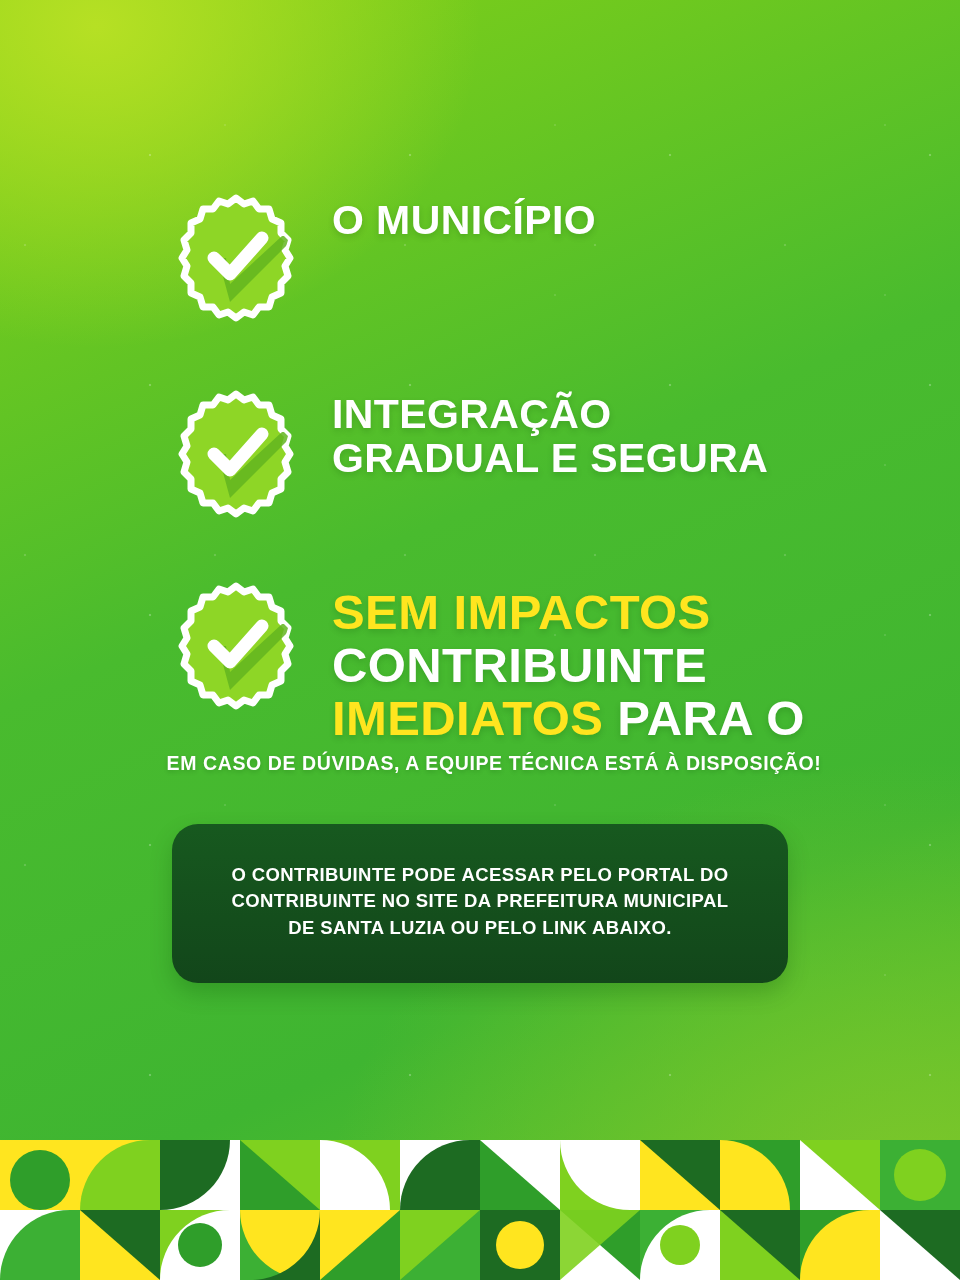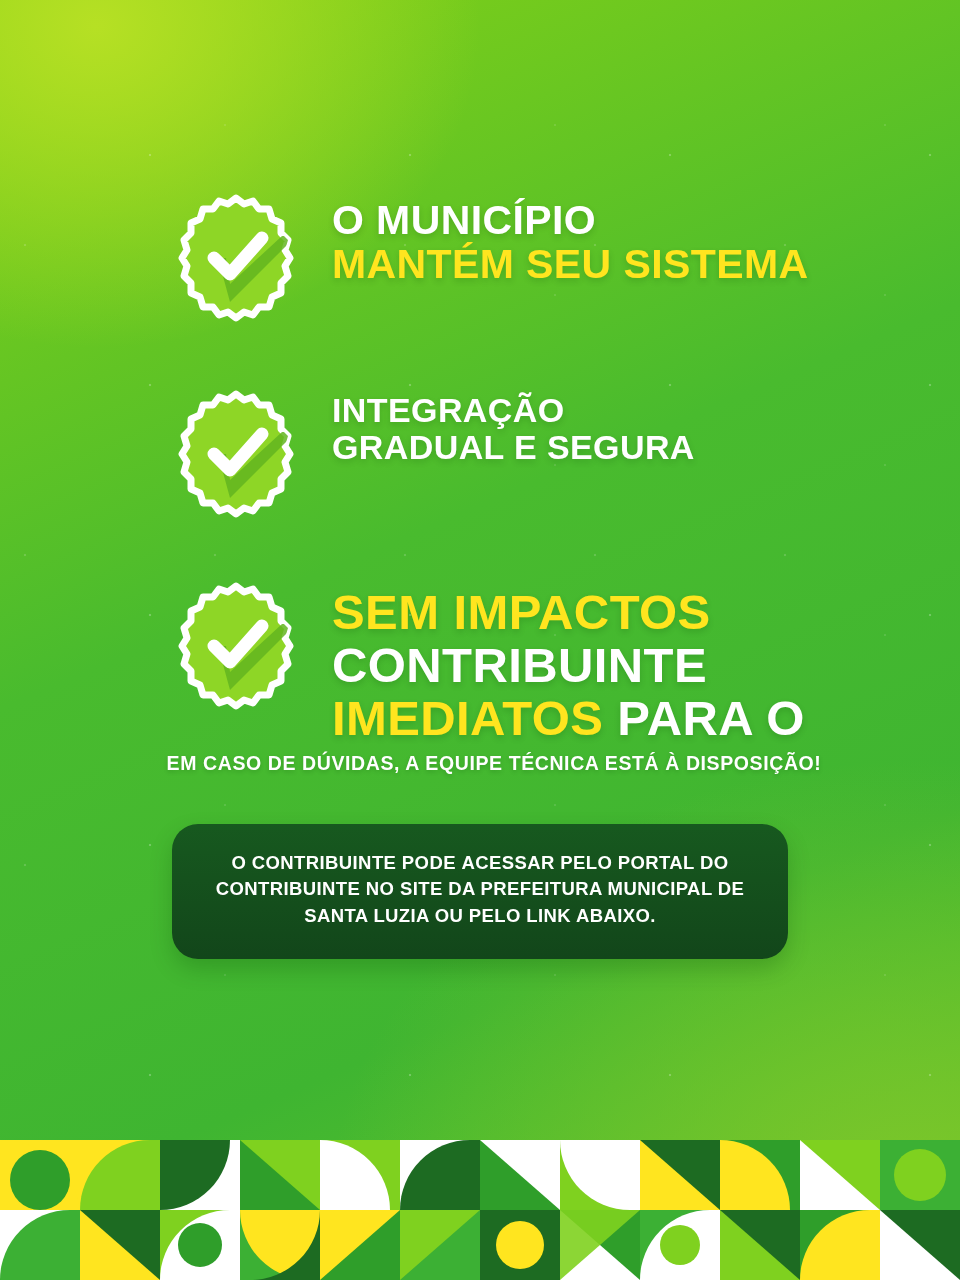--- a/index.html
+++ b/index.html
@@ -49,21 +49,21 @@
     flex: 0 0 auto;
     width: 132px;
     height: 132px;
     margin-right: 30px;
   }
   .seal svg { display: block; width: 132px; height: 132px; }
 
   .btext {
     padding-top: 6px;
     font-weight: 800;
-    font-size: 34px;
+    font-size: 41px;
     line-height: 1.08;
     letter-spacing: .4px;
     color: #ffffff;
     text-transform: uppercase;
     text-shadow: 0 3px 6px rgba(0,60,0,.18);
   }
   .btext .y { color: #ffe51f; }
   .btext .w { color: #ffffff; }
   .btext .line { display: block; white-space: nowrap; }
 
@@ -95,21 +95,21 @@
     top: 824px;
     width: 616px;
     padding: 26px 34px 30px;
     box-sizing: border-box;
     background: linear-gradient(180deg, #17591f 0%, #12461a 100%);
     border-radius: 26px;
     box-shadow: 0 10px 22px rgba(0,60,0,.22);
     text-align: center;
   }
   .card p {
-    margin: 0;
+    margin: 12px;
     color: #ffffff;
     font-size: 18.5px;
     line-height: 1.42;
     letter-spacing: .4px;
     font-weight: 600;
     text-transform: uppercase;
   }
   .card p b { font-weight: 800; }
   .card .link {
     display: block;
@@ -149,21 +149,20 @@
           </defs>
           <path d="M66 6 L74 12 L83 9 L89 17 L99 17 L102 27 L111 31 L111 41 L118 48 L115 58 L120 66 L115 74 L118 84 L111 91 L111 101 L102 105 L99 115 L89 115 L83 123 L74 120 L66 126 L58 120 L49 123 L43 115 L33 115 L30 105 L21 101 L21 91 L14 84 L17 74 L12 66 L17 58 L14 48 L21 41 L21 31 L30 27 L33 17 L43 17 L49 9 L58 12 Z" fill="#8ed626" stroke="#ffffff" stroke-width="7" stroke-linejoin="round"></path>
           <g clip-path="url(#sealclip1)">
             <path d="M48 66 L60 110 L126 44 L112 44 L60 92 L56 66 Z" fill="#63b520" opacity="0.85"></path>
           </g>
           <path d="M44 66 L60 82 L92 46" fill="none" stroke="#ffffff" stroke-width="13" stroke-linecap="round" stroke-linejoin="round"></path>
         </svg>
       </div>
       <div class="btext">
         <span class="line w">O MUNICÍPIO</span>
-        <span class="line y">MANTÉM SEU SISTEMA</span>
       </div>
     </div>
 
     <div class="bullet r2">
       <div class="seal">
         <svg viewBox="0 0 132 132" aria-hidden="true">
           <defs>
             <clipPath id="sealclip2">
               <path d="M66 6 L74 12 L83 9 L89 17 L99 17 L102 27 L111 31 L111 41 L118 48 L115 58 L120 66 L115 74 L118 84 L111 91 L111 101 L102 105 L99 115 L89 115 L83 123 L74 120 L66 126 L58 120 L49 123 L43 115 L33 115 L30 105 L21 101 L21 91 L14 84 L17 74 L12 66 L17 58 L14 48 L21 41 L21 31 L30 27 L33 17 L43 17 L49 9 L58 12 Z"></path>
             </clipPath>

